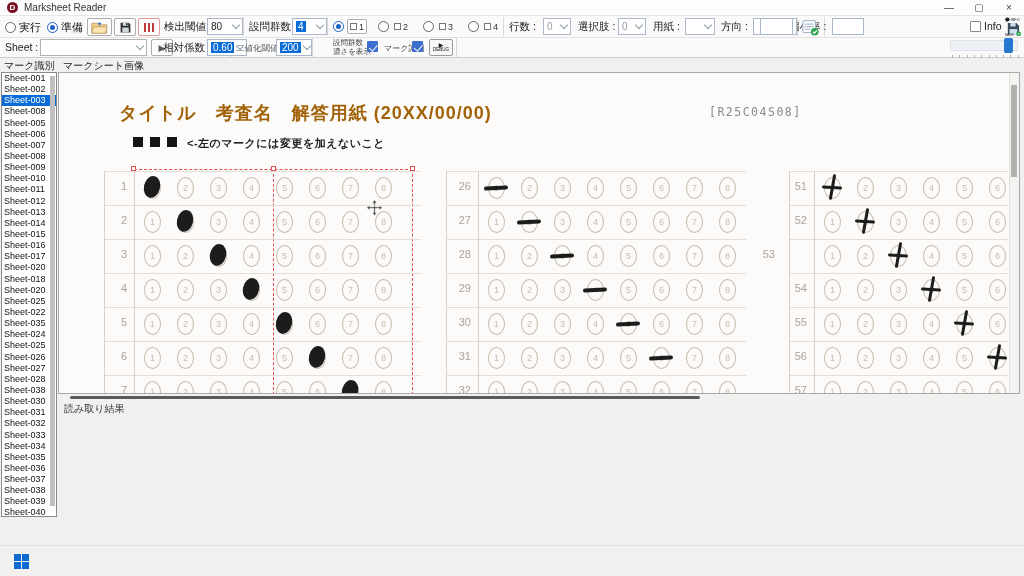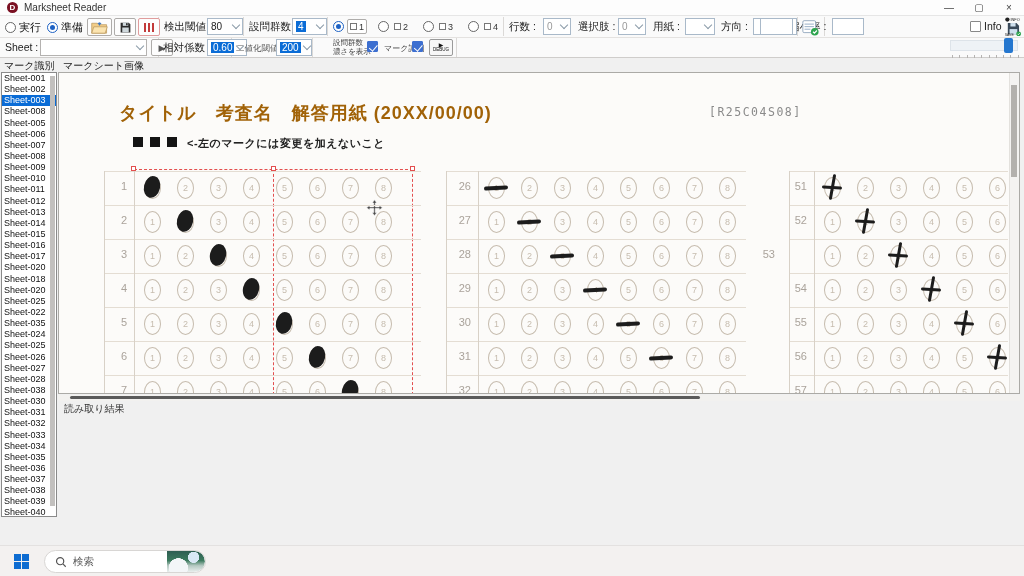--- a/index.html
+++ b/index.html
@@ -613,28 +613,20 @@
 
 <div class="results-label">読み取り結果</div>
 
 <div class="taskbar">
   <div class="start">
       <i></i>
       <i></i>
       <i></i>
       <i></i>
     </div>
-  <div class="search-box">
-    <svg width="12" height="12" viewBox="0 0 14 14">
-        <circle cx="6" cy="6" r="4.2" fill="none" stroke="#555" stroke-width="1.4"></circle>
-        <line x1="9.2" y1="9.2" x2="12.5" y2="12.5" stroke="#555" stroke-width="1.4"></line>
-      </svg>
-    <span class="search-txt">検索</span>
-    <span class="search-img"></span>
-  </div>
   <div id="taskbar-icons"></div>
   <div class="tray">
     
     
     
     
     
     
     
   </div>

